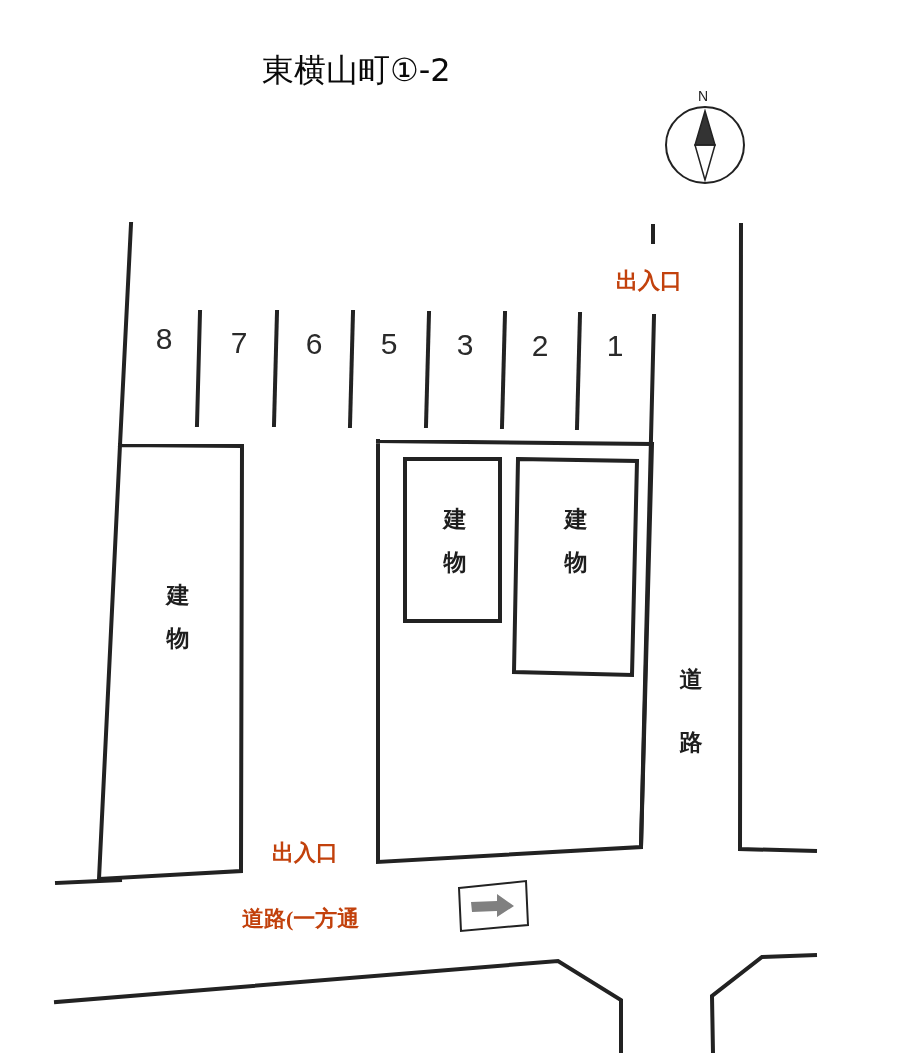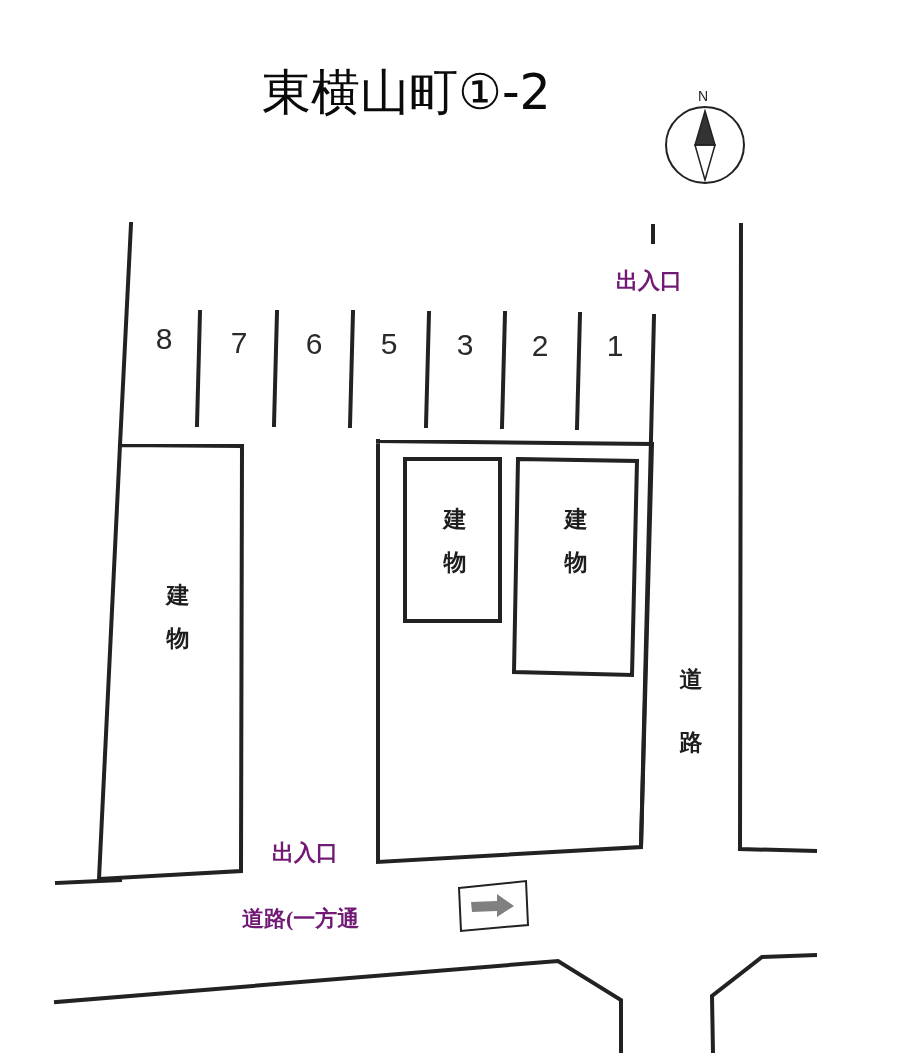--- a/index.html
+++ b/index.html
@@ -25,33 +25,33 @@
     .line {
       stroke: #222222;
       stroke-width: 4;
       fill: none;
       stroke-linecap: square;
       stroke-linejoin: miter;
     }
     .title {
       position: absolute;
       left: 262px;
-      top: 60px;
+      top: 49px;
       font-family: "DejaVu Sans", sans-serif;
-      font-size: 49px;
+      font-size: 32px;
       font-weight: normal;
       color: #0a0a0a;
       letter-spacing: 0px;
       white-space: nowrap;
     }
     .label {
       position: absolute;
       font-family: "DejaVu Sans", sans-serif;
       font-weight: bold;
-      color: #701a75;
+      color: #c2410c;
       white-space: nowrap;
     }
     .lbl-md { font-size: 22px; }
     .num {
       position: absolute;
       font-family: "Liberation Sans", sans-serif;
       font-size: 30px;
       color: #2a2a2a;
       width: 30px;
       text-align: center;

